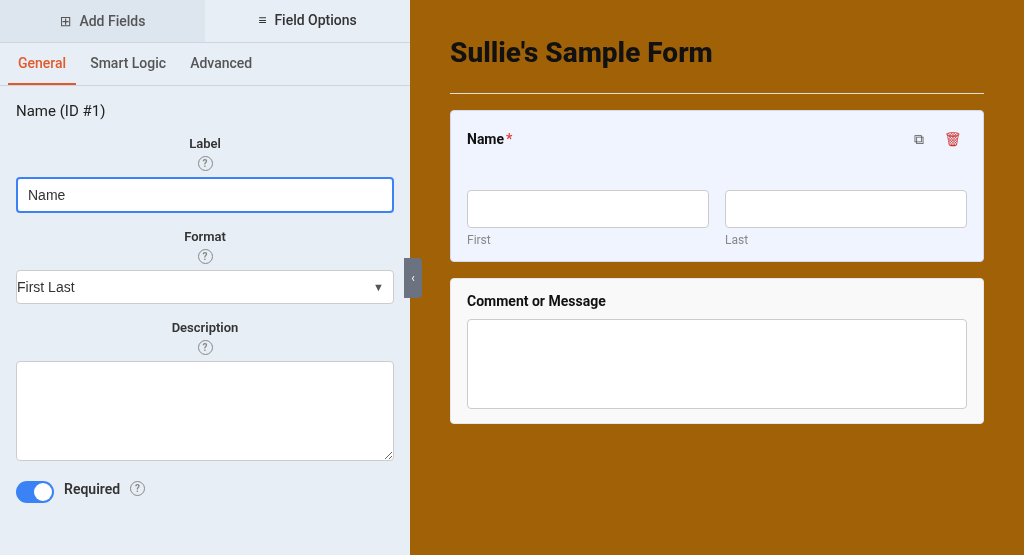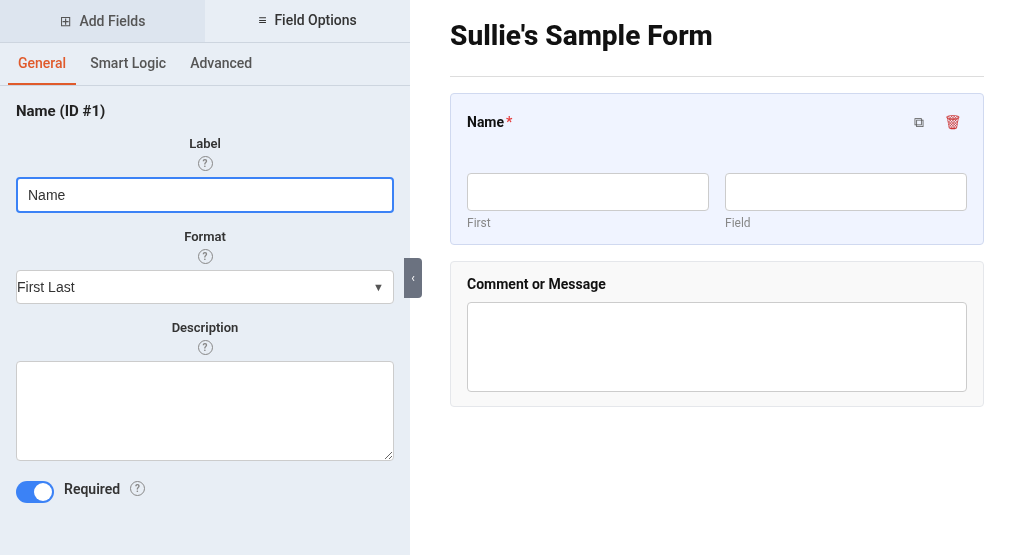--- a/index.html
+++ b/index.html
@@ -63,21 +63,21 @@
 
     
     .panel-content {
       padding: 16px;
       flex: 1;
       overflow-y: auto;
     }
 
     .field-title {
       font-size: 15px;
-      font-weight: 700;
+      font-weight: 400;
       color: #222;
       margin-bottom: 16px;
     }
 
     .form-group {
       margin-bottom: 16px;
     }
 
     .form-label {
       font-size: 13px;
@@ -204,22 +204,22 @@
       justify-content: center;
       cursor: pointer;
       z-index: 10;
       color: #fff;
       font-size: 12px;
     }
 
     
     .right-panel {
       flex: 1;
-      background: #ffffff;
-      padding: 19px 40px;
+      background: #a16207;
+      padding: 36px 40px;
       overflow-y: auto;
       position: relative;
     }
 
     .form-title {
       font-size: 28px;
       font-weight: 800;
       color: #111;
       margin-bottom: 24px;
     }
@@ -431,21 +431,21 @@
           <div class="action-btn delete">🗑</div>
         </div>
       </div>
       <div class="name-inputs">
         <div class="name-input-group">
           <div class="preview-input"></div>
           <span class="input-sublabel">First</span>
         </div>
         <div class="name-input-group">
           <div class="preview-input"></div>
-          <span class="input-sublabel">Field</span>
+          <span class="input-sublabel">Last</span>
         </div>
       </div>
     </div>
 
 
     <div class="form-field-block">
       <div class="field-label-row">
         <span class="field-name">Comment or Message</span>
       </div>
       <div class="comment-textarea"></div>

